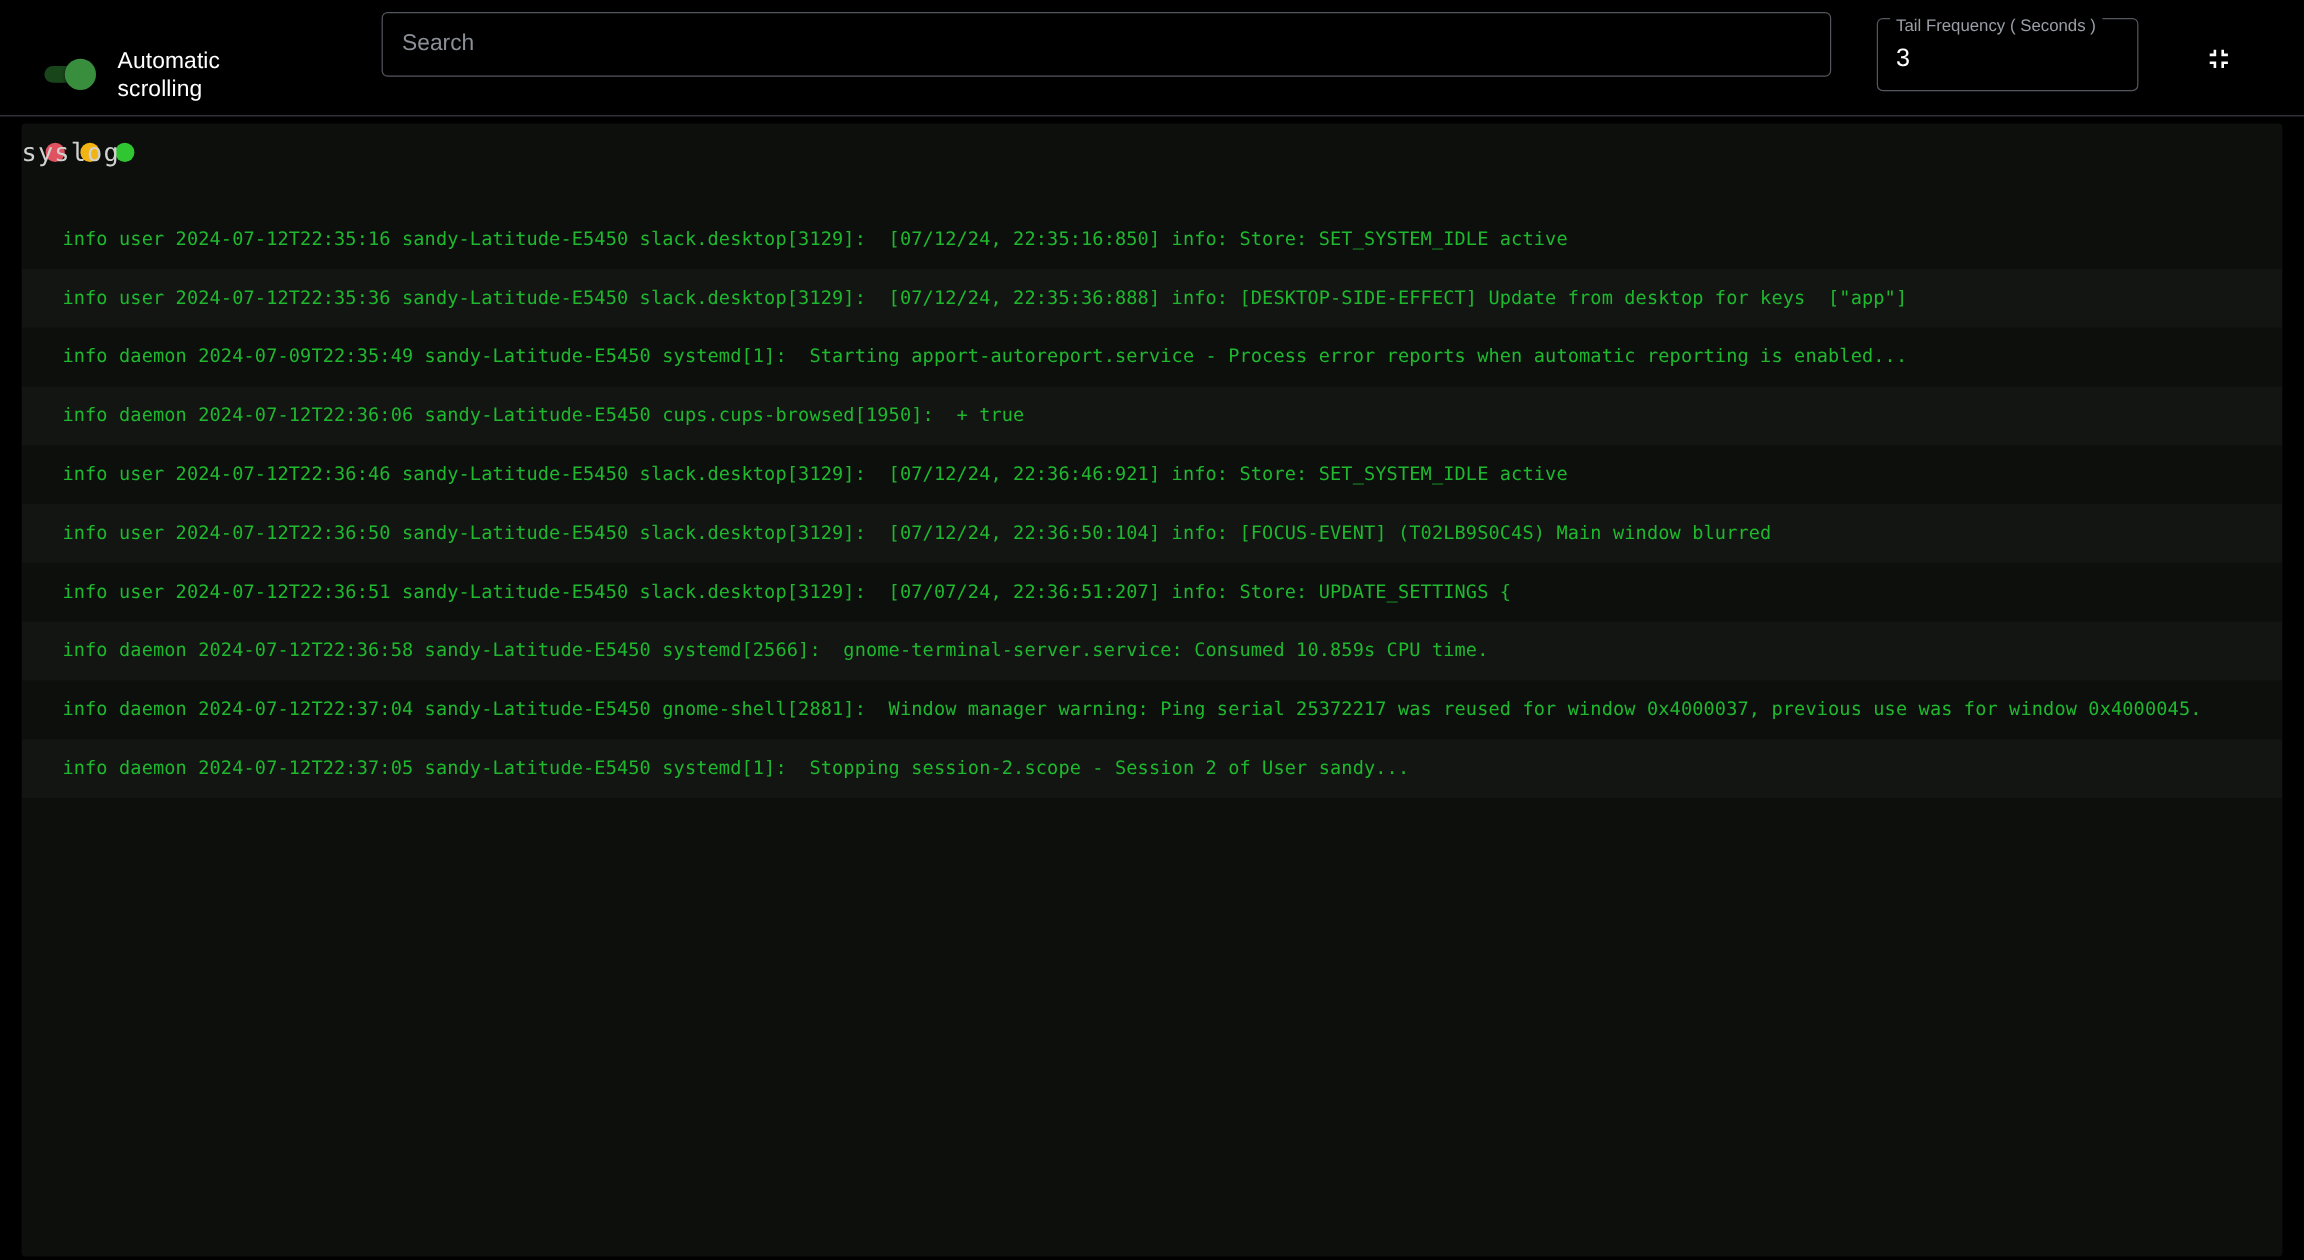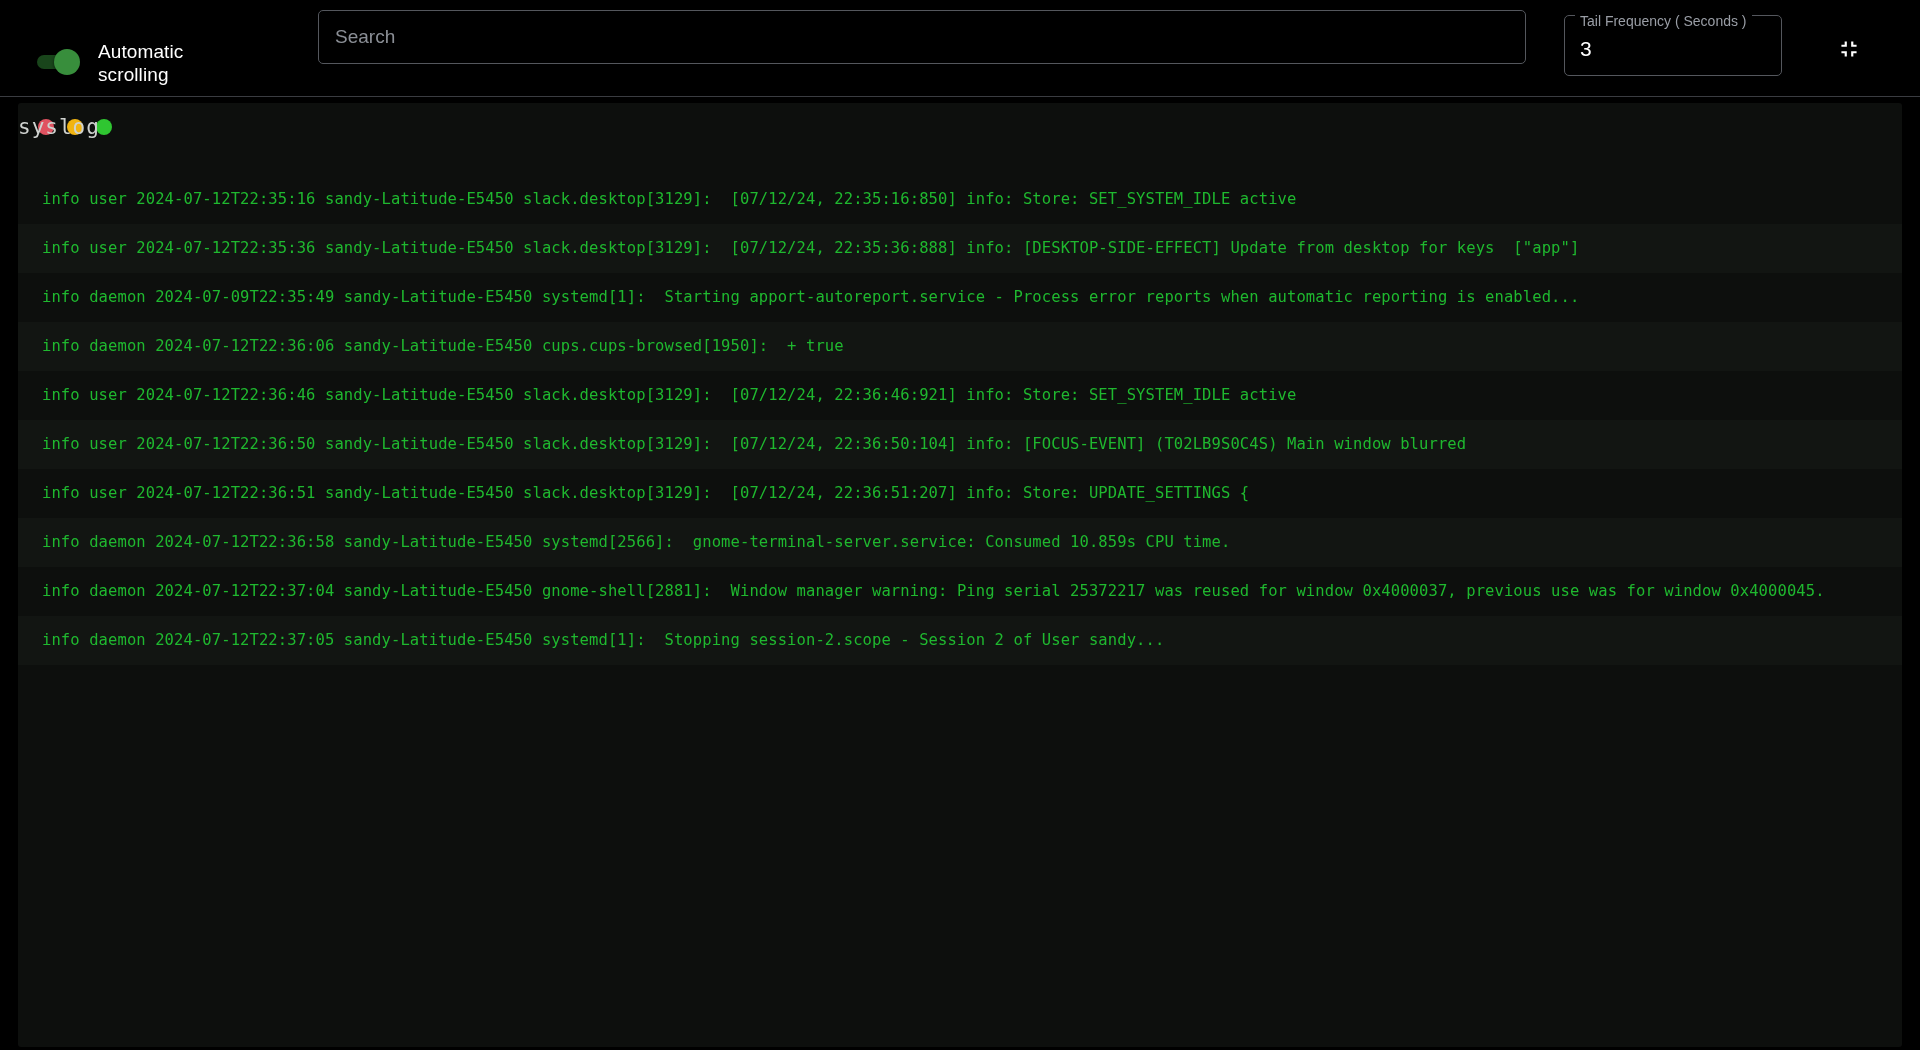--- a/index.html
+++ b/index.html
@@ -173,21 +173,21 @@
 
   .log-body {
     position: relative;
     padding-top: 20px;
     height: 892px;
     overflow: hidden;
   }
   .log-line {
     height: 49px;
     line-height: 49px;
-    padding-left: 24px;
+    padding-left: 34px;
     color: #1fb82f;
     font-family: "DejaVu Sans Mono", "Liberation Mono", monospace;
     font-size: 15.5px;
     white-space: pre;
     letter-spacing: .1px;
   }
   .log-line.alt { background: #121512; }
 </style>
 </head>
 <body>
@@ -234,18 +234,18 @@
     <div class="log-title">syslog</div>
   </div>
 
   <div class="log-body">
     <div class="log-line">info user 2024-07-12T22:35:16 sandy-Latitude-E5450 slack.desktop[3129]:  [07/12/24, 22:35:16:850] info: Store: SET_SYSTEM_IDLE active</div>
     <div class="log-line alt">info user 2024-07-12T22:35:36 sandy-Latitude-E5450 slack.desktop[3129]:  [07/12/24, 22:35:36:888] info: [DESKTOP-SIDE-EFFECT] Update from desktop for keys  ["app"]</div>
     <div class="log-line">info daemon 2024-07-09T22:35:49 sandy-Latitude-E5450 systemd[1]:  Starting apport-autoreport.service - Process error reports when automatic reporting is enabled...</div>
     <div class="log-line alt">info daemon 2024-07-12T22:36:06 sandy-Latitude-E5450 cups.cups-browsed[1950]:  + true</div>
     <div class="log-line">info user 2024-07-12T22:36:46 sandy-Latitude-E5450 slack.desktop[3129]:  [07/12/24, 22:36:46:921] info: Store: SET_SYSTEM_IDLE active</div>
     <div class="log-line alt">info user 2024-07-12T22:36:50 sandy-Latitude-E5450 slack.desktop[3129]:  [07/12/24, 22:36:50:104] info: [FOCUS-EVENT] (T02LB9S0C4S) Main window blurred</div>
-    <div class="log-line">info user 2024-07-12T22:36:51 sandy-Latitude-E5450 slack.desktop[3129]:  [07/12/24, 22:36:51:207] info: Store: UPDATE_SETTINGS {</div>
+    <div class="log-line">info user 2024-07-12T22:36:51 sandy-Latitude-E5450 slack.desktop[3129]:  [07/07/24, 22:36:51:207] info: Store: UPDATE_SETTINGS {</div>
     <div class="log-line alt">info daemon 2024-07-12T22:36:58 sandy-Latitude-E5450 systemd[2566]:  gnome-terminal-server.service: Consumed 10.859s CPU time.</div>
     <div class="log-line">info daemon 2024-07-12T22:37:04 sandy-Latitude-E5450 gnome-shell[2881]:  Window manager warning: Ping serial 25372217 was reused for window 0x4000037, previous use was for window 0x4000045.</div>
     <div class="log-line alt">info daemon 2024-07-12T22:37:05 sandy-Latitude-E5450 systemd[1]:  Stopping session-2.scope - Session 2 of User sandy...</div>
   </div>
 </div>
 
 </body></html>

